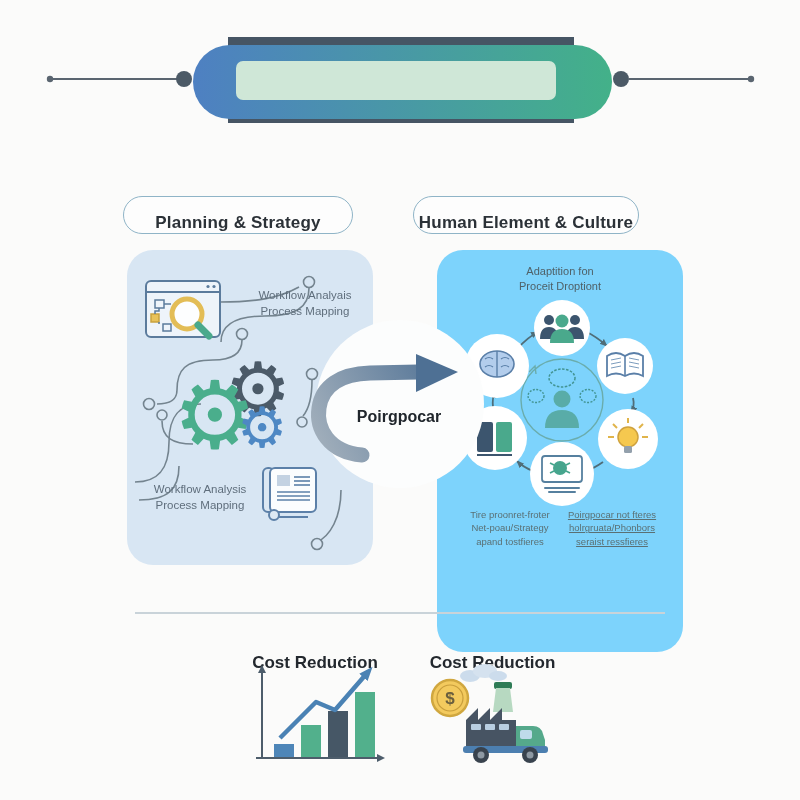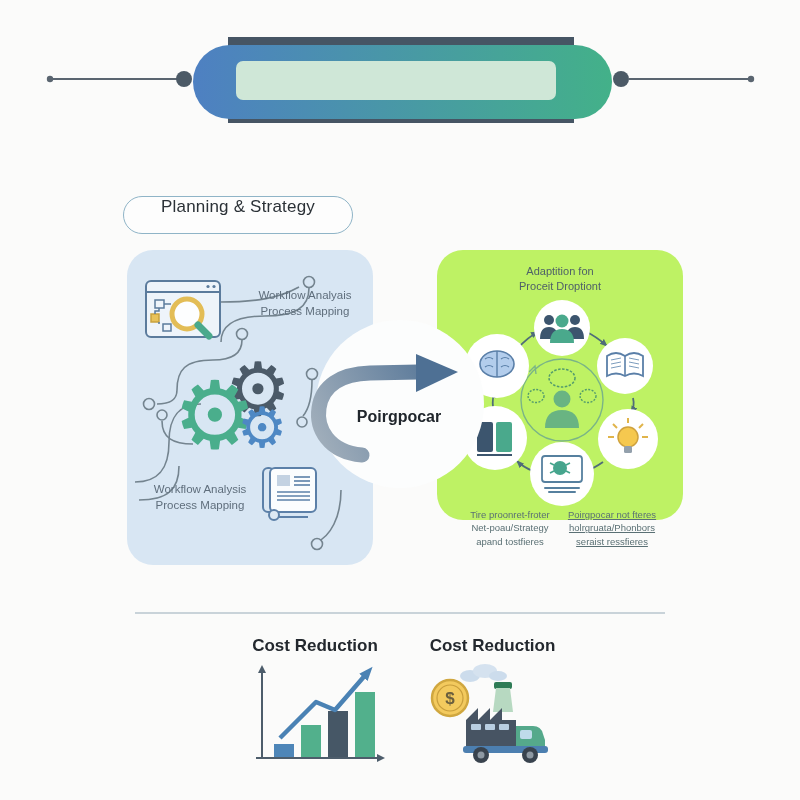--- a/index.html
+++ b/index.html
@@ -1,29 +1,29 @@
 <!DOCTYPE html>
 <html><head>
 <meta charset="utf-8">
 <style>
   html,body{margin:0;padding:0;background:#fbfbfa;}
   .canvas{position:relative;width:800px;height:800px;background:#fbfbfa;overflow:hidden;
           font-family:"Liberation Sans", sans-serif;}
   .abs{position:absolute;}
   .preline{white-space:pre-line;}
   .hdr-pill{position:absolute;height:36px;border:1.5px solid #8fb4c7;border-radius:19px;
-            background:#fdfdfd;display:flex;align-items:flex-start;justify-content:center;
-            font-size:17px;font-weight:400;color:#2b3137;letter-spacing:.2px;}
+            background:#fdfdfd;display:flex;align-items:flex-end;justify-content:center;
+            font-size:17px;font-weight:700;color:#2b3137;letter-spacing:.2px;}
   .panel{position:absolute;top:250px;width:246px;border-radius:26px;}
   .panel-left{left:127px;height:315px;background:#d8e6f3;}
-  .panel-right{left:437px;height:270px;background:#bef264;}
+  .panel-right{left:437px;height:402px;background:#7dd3fc;}
   .note{position:absolute;text-align:center;font-size:11.5px;line-height:1.35;color:#5f6e7c;}
   .caption{position:absolute;text-align:center;font-size:9.5px;line-height:1.4;color:#5a7074;}
   .gear{position:absolute;line-height:1;transform:translate(-50%,-50%);user-select:none;}
-  .big-title{position:absolute;text-align:center;font-size:17px;font-weight:700;color:#23282e;}
+  .big-title{position:absolute;text-align:center;font-size:17px;font-weight:700;color:#23282e;margin-top:17px;}
   .integration-label{position:absolute;text-align:center;font-size:16px;font-weight:700;color:#20262c;}
   .rp-title{position:absolute;left:50%;transform:translateX(-50%);width:160px;text-align:center;
             font-size:11px;color:#4f6168;line-height:1.4;}
 </style>
 </head>
 <body>
 
 <div class="canvas">
 
   <div>
@@ -36,20 +36,23 @@
       <circle cx="50" cy="79" r="3.2" fill="#5a6570"></circle>
       <circle cx="184" cy="79" r="8" fill="#4c5a66"></circle>
       <circle cx="621" cy="79" r="8" fill="#4c5a66"></circle>
       <line x1="629" y1="79" x2="751" y2="79" stroke="#5a6570" stroke-width="1.8"></line>
       <circle cx="751" cy="79" r="3.2" fill="#5a6570"></circle>
     </svg>
   </div>
 
   <div class="hdr-pill" style="left:123px;top:196px;width:228px;">
     <span>Planning &amp; Strategy</span>
+  </div>
+  <div class="hdr-pill" style="left:413px;top:196px;width:224px;">
+    <span>Human Element &amp; Culture</span>
   </div>
 
   <div class="panel panel-left">
     <svg class="abs" style="left:0;top:0;" width="246" height="315" viewBox="0 0 246 315">
       <g fill="none" stroke="#74848f" stroke-width="1.6">
         <path d="M93,52 C130,52 152,48 172,37"></path>
         <path d="M182,38 C182,58 168,66 138,66 C106,66 94,76 94,92"></path>
         <path d="M115,90 C115,104 104,110 86,110 C58,110 50,120 50,140 C50,152 40,154 30,154"></path>
         <path d="M35,171 C35,188 46,194 66,194"></path>
         <path d="M185,130 C185,150 181,160 176,166"></path>

